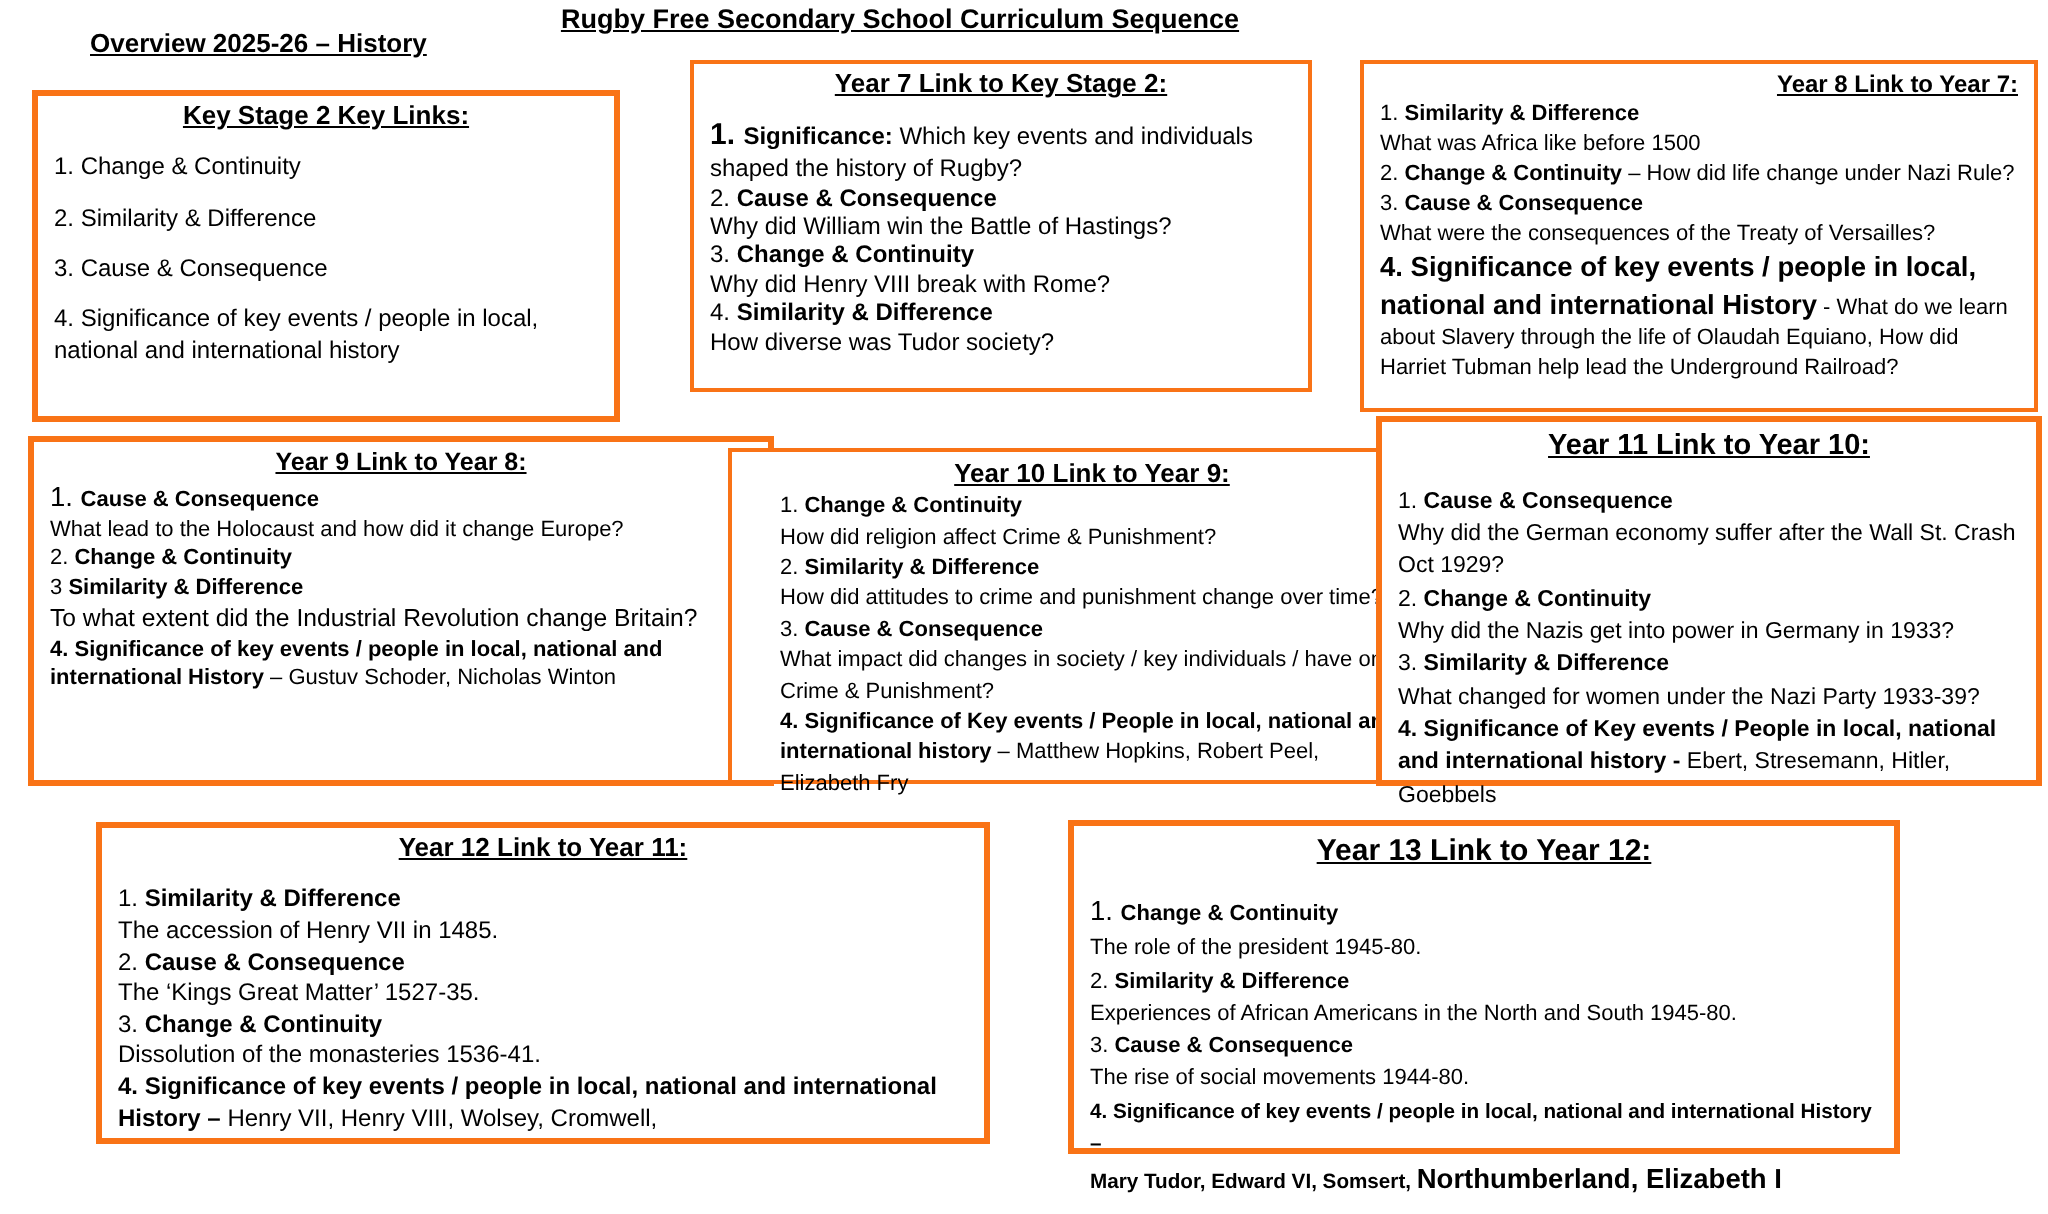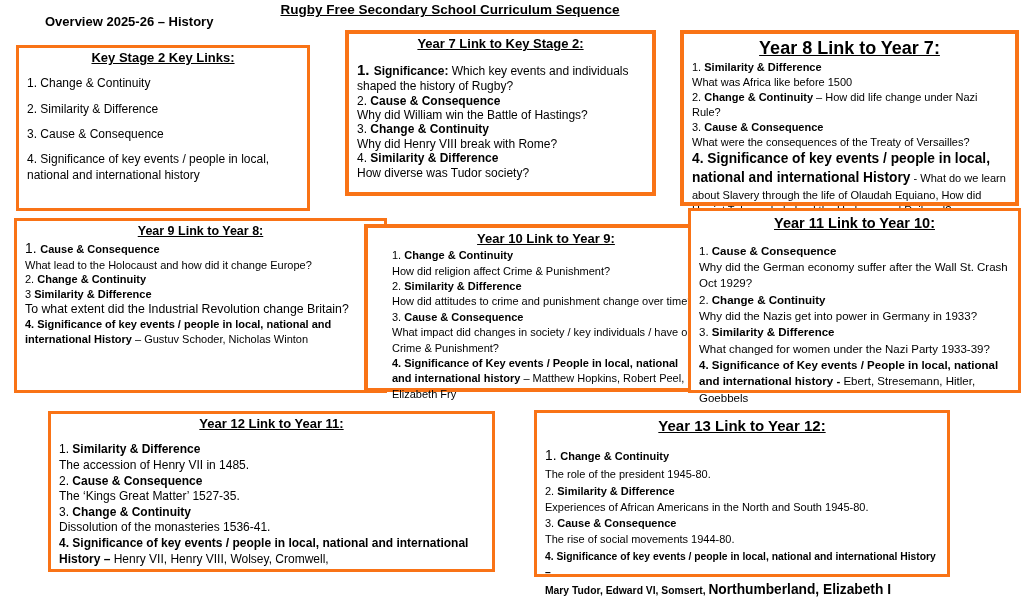--- a/index.html
+++ b/index.html
@@ -7,42 +7,42 @@
   body {
     width:1024px; height:607px; position:relative; overflow:hidden;
     font-family:"Liberation Sans", sans-serif; color:#000;
   }
   .main-title {
     position:absolute; left:240px; top:2px; width:420px; text-align:center;
     font-weight:bold; font-size:13.5px; text-decoration:underline;
   }
   .overview-title {
     position:absolute; left:45px; top:14px;
-    font-weight:bold; font-size:13px; 
+    font-weight:bold; font-size:13px; text-decoration:underline;
   }
   .box {
-    position:absolute; border:4px solid #f97316; background:#fff;
+    position:absolute; border:2px solid #f97316; background:#fff;
     padding:2px 8px 2px 8px;
   }
   .box-title {
     text-align:center; font-weight:bold; text-decoration:underline;
   }
   .line { min-height:1em; }
   .line.blank { height:0.8em; min-height:0; }
   .b { font-weight:bold; }
   .sz-lg { font-size:1.25em; }
   .sz-md { font-size:1.12em; }
   .sz-sm { font-size:0.94em; }
 
   .box-ks2 { left:16px;  top:45px;  width:294px; height:166px; font-size:12px;   line-height:1.3;  border-width:3px; }
   .box-ks2 .box-title { font-size:13px; }
   .box-y7  { left:345px; top:30px;  width:311px; height:166px; font-size:12px;   line-height:1.2; }
   .box-y7 .box-title { font-size:13px; }
   .box-y8  { left:680px; top:30px;  width:339px; height:176px; font-size:11px;   line-height:1.36; }
-  .box-y8 .box-title { font-size:18px; }
+  .box-y8 .box-title { font-size:12px;text-align:right; }
   .box-y9  { left:14px;  top:218px; width:373px; height:175px; font-size:11px;   line-height:1.32; border-width:3px; }
   .box-y9 .box-title { font-size:12.5px; }
   .box-y10 { left:364px; top:224px; width:348px; height:168px; font-size:11px;   line-height:1.4;padding-left:24px; }
   .box-y10 .box-title { font-size:13px; }
   .box-y11 { left:688px; top:208px; width:333px; height:185px; font-size:11.5px; line-height:1.42; border-width:3px; }
   .box-y11 .box-title { font-size:14.5px; }
   .box-y12 { left:48px;  top:411px; width:447px; height:161px; font-size:12px;   line-height:1.3;  border-width:3px; }
   .box-y12 .box-title { font-size:13px; }
   .box-y13 { left:534px; top:410px; width:416px; height:167px; font-size:11px;   line-height:1.48; border-width:3px; }
   .box-y13 .box-title { font-size:15px; }

